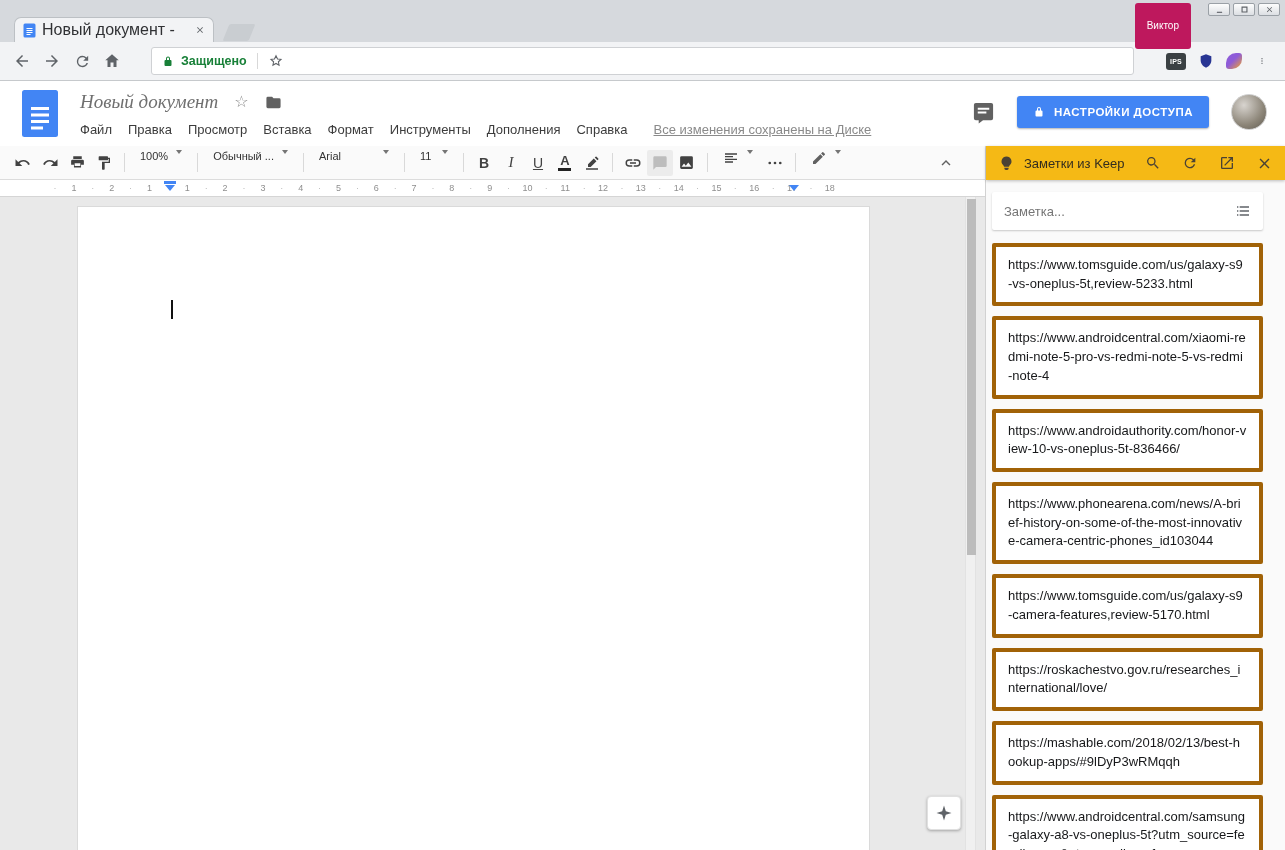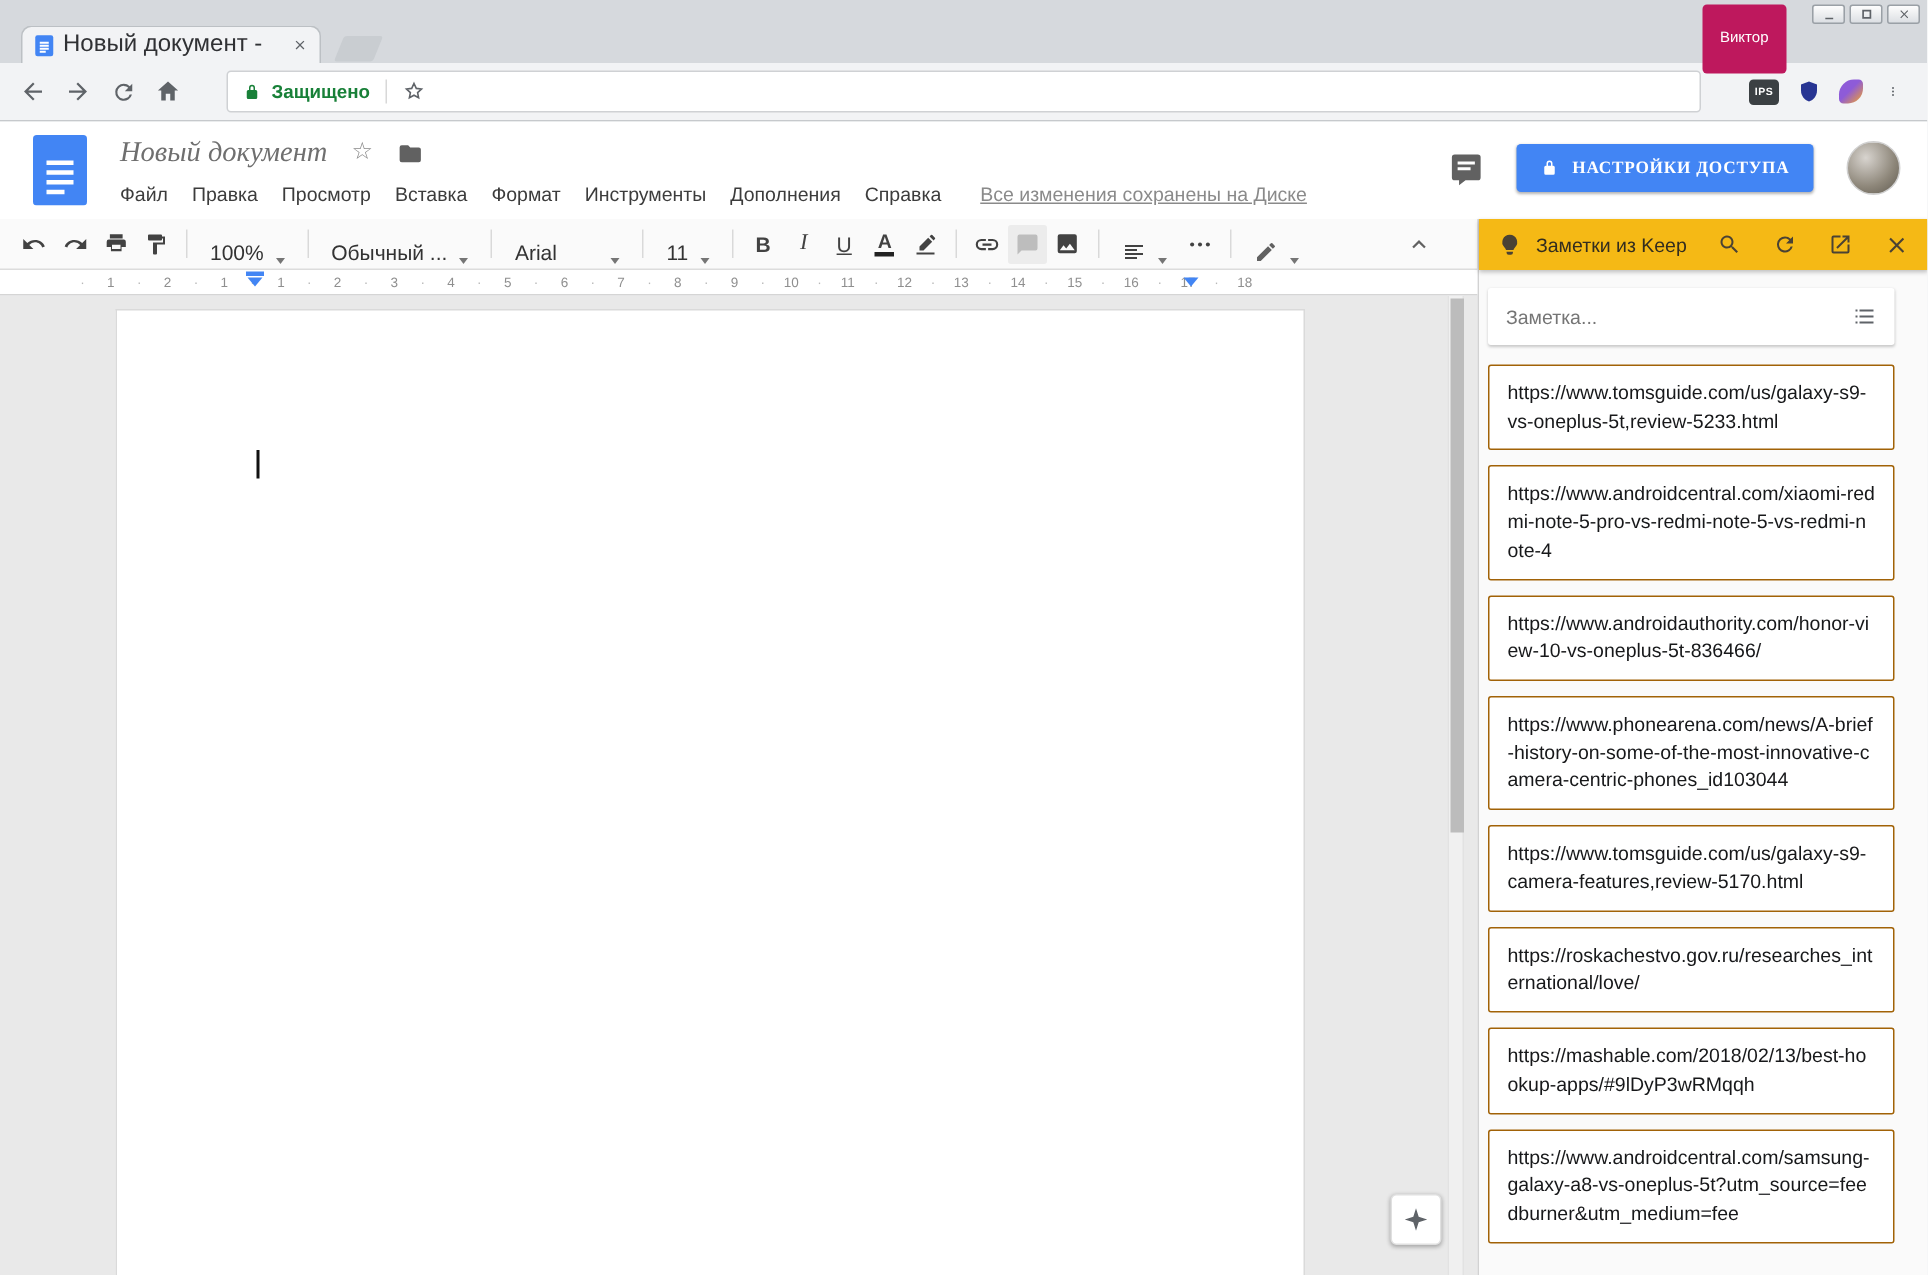--- a/index.html
+++ b/index.html
@@ -43,33 +43,33 @@
   .title-star{color:#8a8a8a;font-size:16px;line-height:1}
   .title-folder{color:#616161}
   .menubar{display:flex;align-items:center;margin-top:6px}
   .menu-items{display:flex;align-items:flex-start}
   .menu-item{font-size:13px;color:#3c3c3c;padding:2px 8px;white-space:nowrap;cursor:default}
   .menu-item:first-child{padding-left:0}
   .save-status{font-size:13px;color:#8a8a8a;text-decoration:underline;margin-left:18px;white-space:nowrap}
   .header-right{position:absolute;right:18px;top:13px;display:flex;align-items:center;gap:22px}
   .feedback-btn{color:#616161}
   .share-btn{height:32px;background:#4285f4;border:none;border-radius:3px;display:flex;align-items:center;gap:9px;padding:0 16px;box-shadow:0 1px 2px rgba(0,0,0,.3);color:#fff;cursor:pointer}
-  .share-label{font-size:11.5px;font-weight:bold;letter-spacing:.5px;color:#fff;font-family:Liberation Serif, serif}
+  .share-label{font-size:11.5px;font-weight:bold;letter-spacing:.5px;color:#fff;font-family:Liberation Sans, sans-serif}
   .avatar{width:36px;height:36px;border-radius:50%;background:radial-gradient(circle at 35% 30%,#d8d4cf,#8d8679 60%,#5f5a50);border:1px solid #d0d0d0}
 
   
   .content-row{display:flex;height:704px}
   .left-col{width:985px;display:flex;flex-direction:column;min-width:0}
 
   
   .toolbar{height:34px;background:#fafafa;border-bottom:1px solid #dcdcdc;display:flex;align-items:center;padding:0 10px;gap:1px}
   .tbtn{min-width:26px;height:26px;display:flex;align-items:center;justify-content:center;border-radius:2px;color:#424242}
   .tbtn.disabled{background:#ececec;color:#bdbdbd}
   .tsep{width:1px;height:19px;background:#d9d9d9;margin:0 6px}
-  .tdrop{display:flex;align-items:flex-end;gap:8px;padding:0 8px;height:26px;font-size:14px;color:#333;border-radius:2px;white-space:nowrap}
+  .tdrop{display:flex;align-items:flex-start;gap:8px;padding:0 8px;height:26px;font-size:11px;color:#333;border-radius:2px;white-space:nowrap}
   .caret{width:0;height:0;border-left:3.5px solid transparent;border-right:3.5px solid transparent;border-top:4px solid #757575}
   .glyph-b{font-weight:bold;font-size:14px}
   .glyph-i{font-family:"Liberation Serif",serif;font-style:italic;font-size:15px}
   .glyph-u{font-size:14px;text-decoration:underline}
   .a-color{display:flex;flex-direction:column;align-items:center;line-height:1;font-weight:bold;font-size:13px}
   .a-bar{width:13px;height:3px;background:#222;margin-top:1px}
   .tb-spacer{flex:1}
   .collapse-btn{margin-right:16px;color:#616161}
 
   
@@ -93,21 +93,21 @@
   
   .keep-panel{width:300px;display:flex;flex-direction:column;background:#fafafa;border-left:1px solid #d2d2d2}
   .keep-header{height:34px;background:#f5b915;display:flex;align-items:center;padding:0 12px;gap:9px;box-shadow:0 1px 3px rgba(0,0,0,.25);position:relative;z-index:2;color:#4a4234;flex:none}
   .keep-title{font-size:13px;color:#332d1f;margin-right:auto;white-space:nowrap}
   .keep-icons{display:flex;align-items:center;gap:21px;color:#4a4234}
   .keep-body{flex:1;overflow:hidden;padding:12px 22px 0 6px;display:flex;flex-direction:column}
   .keep-input{background:#fff;box-shadow:0 1px 2px rgba(0,0,0,.2);border-radius:2px;height:38px;display:flex;align-items:center;padding:0 12px;flex:none}
   .keep-placeholder{color:#757575;font-size:13px;flex:1}
   .keep-list-icon{color:#5f6368}
   .keep-notes{margin-top:13px;display:flex;flex-direction:column;gap:10px}
-  .note-card{background:#fff;border:1px solid #a16207;border-radius:2px;padding:9px 12px;font-size:13px;line-height:1.44;color:#17181a;word-break:break-all;flex:none}
+  .note-card{background:#fff;border:4px solid #a16207;border-radius:2px;padding:9px 12px;font-size:13px;line-height:1.44;color:#17181a;word-break:break-all;flex:none}
 </style>
 </head>
 <body>
 
 <div class="screen">
 
   <div class="titlebar">
     <div class="user-chip">Виктор</div>
     <div class="win-controls">
       <div class="win-btn">

